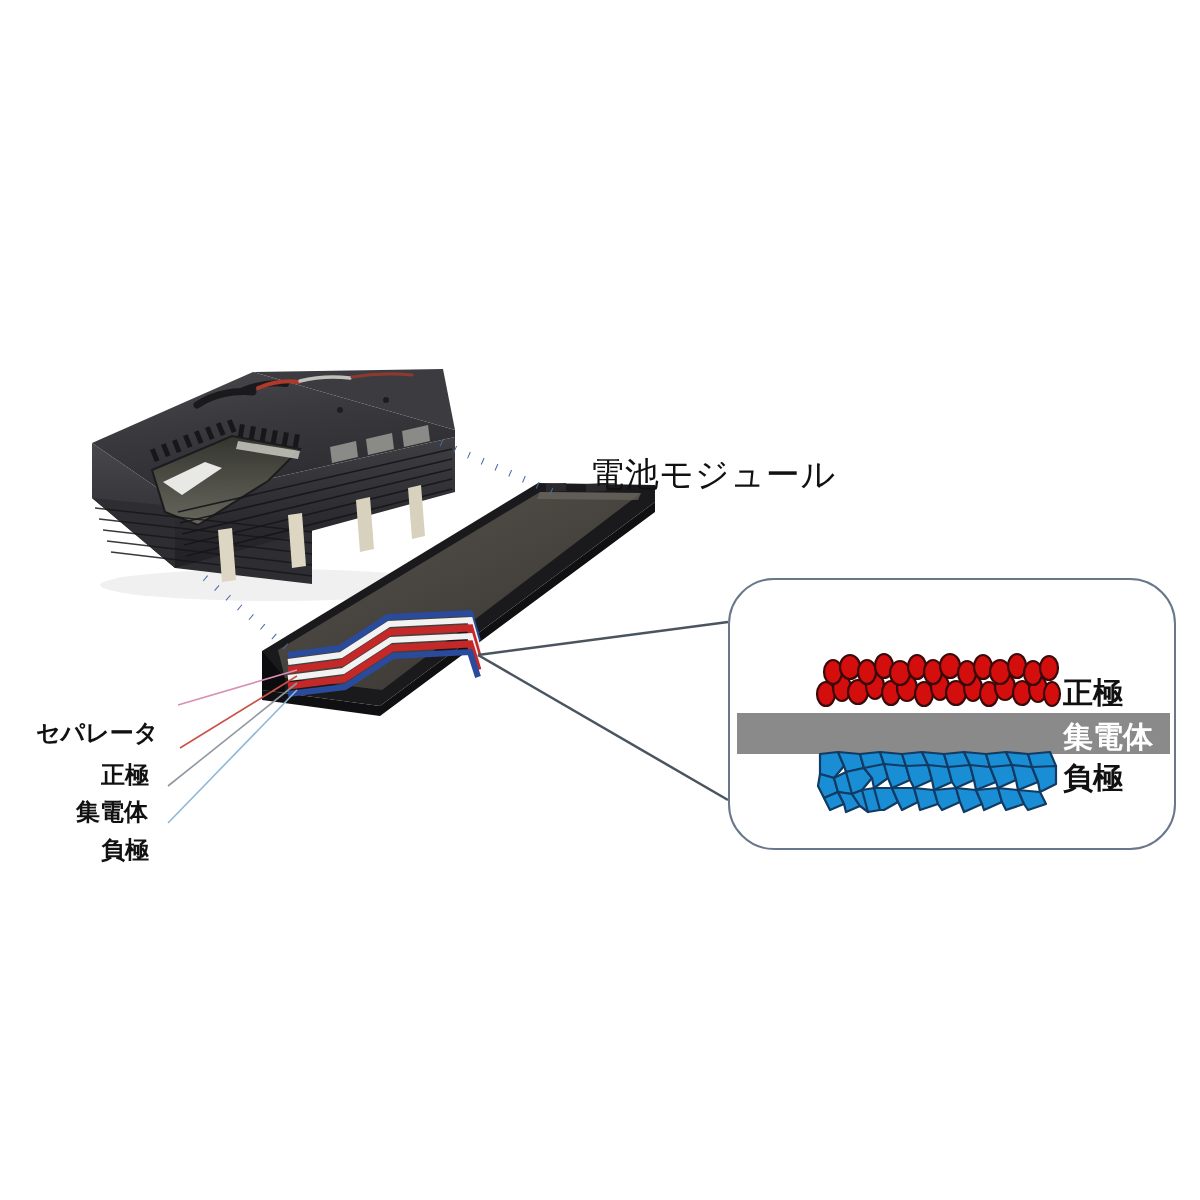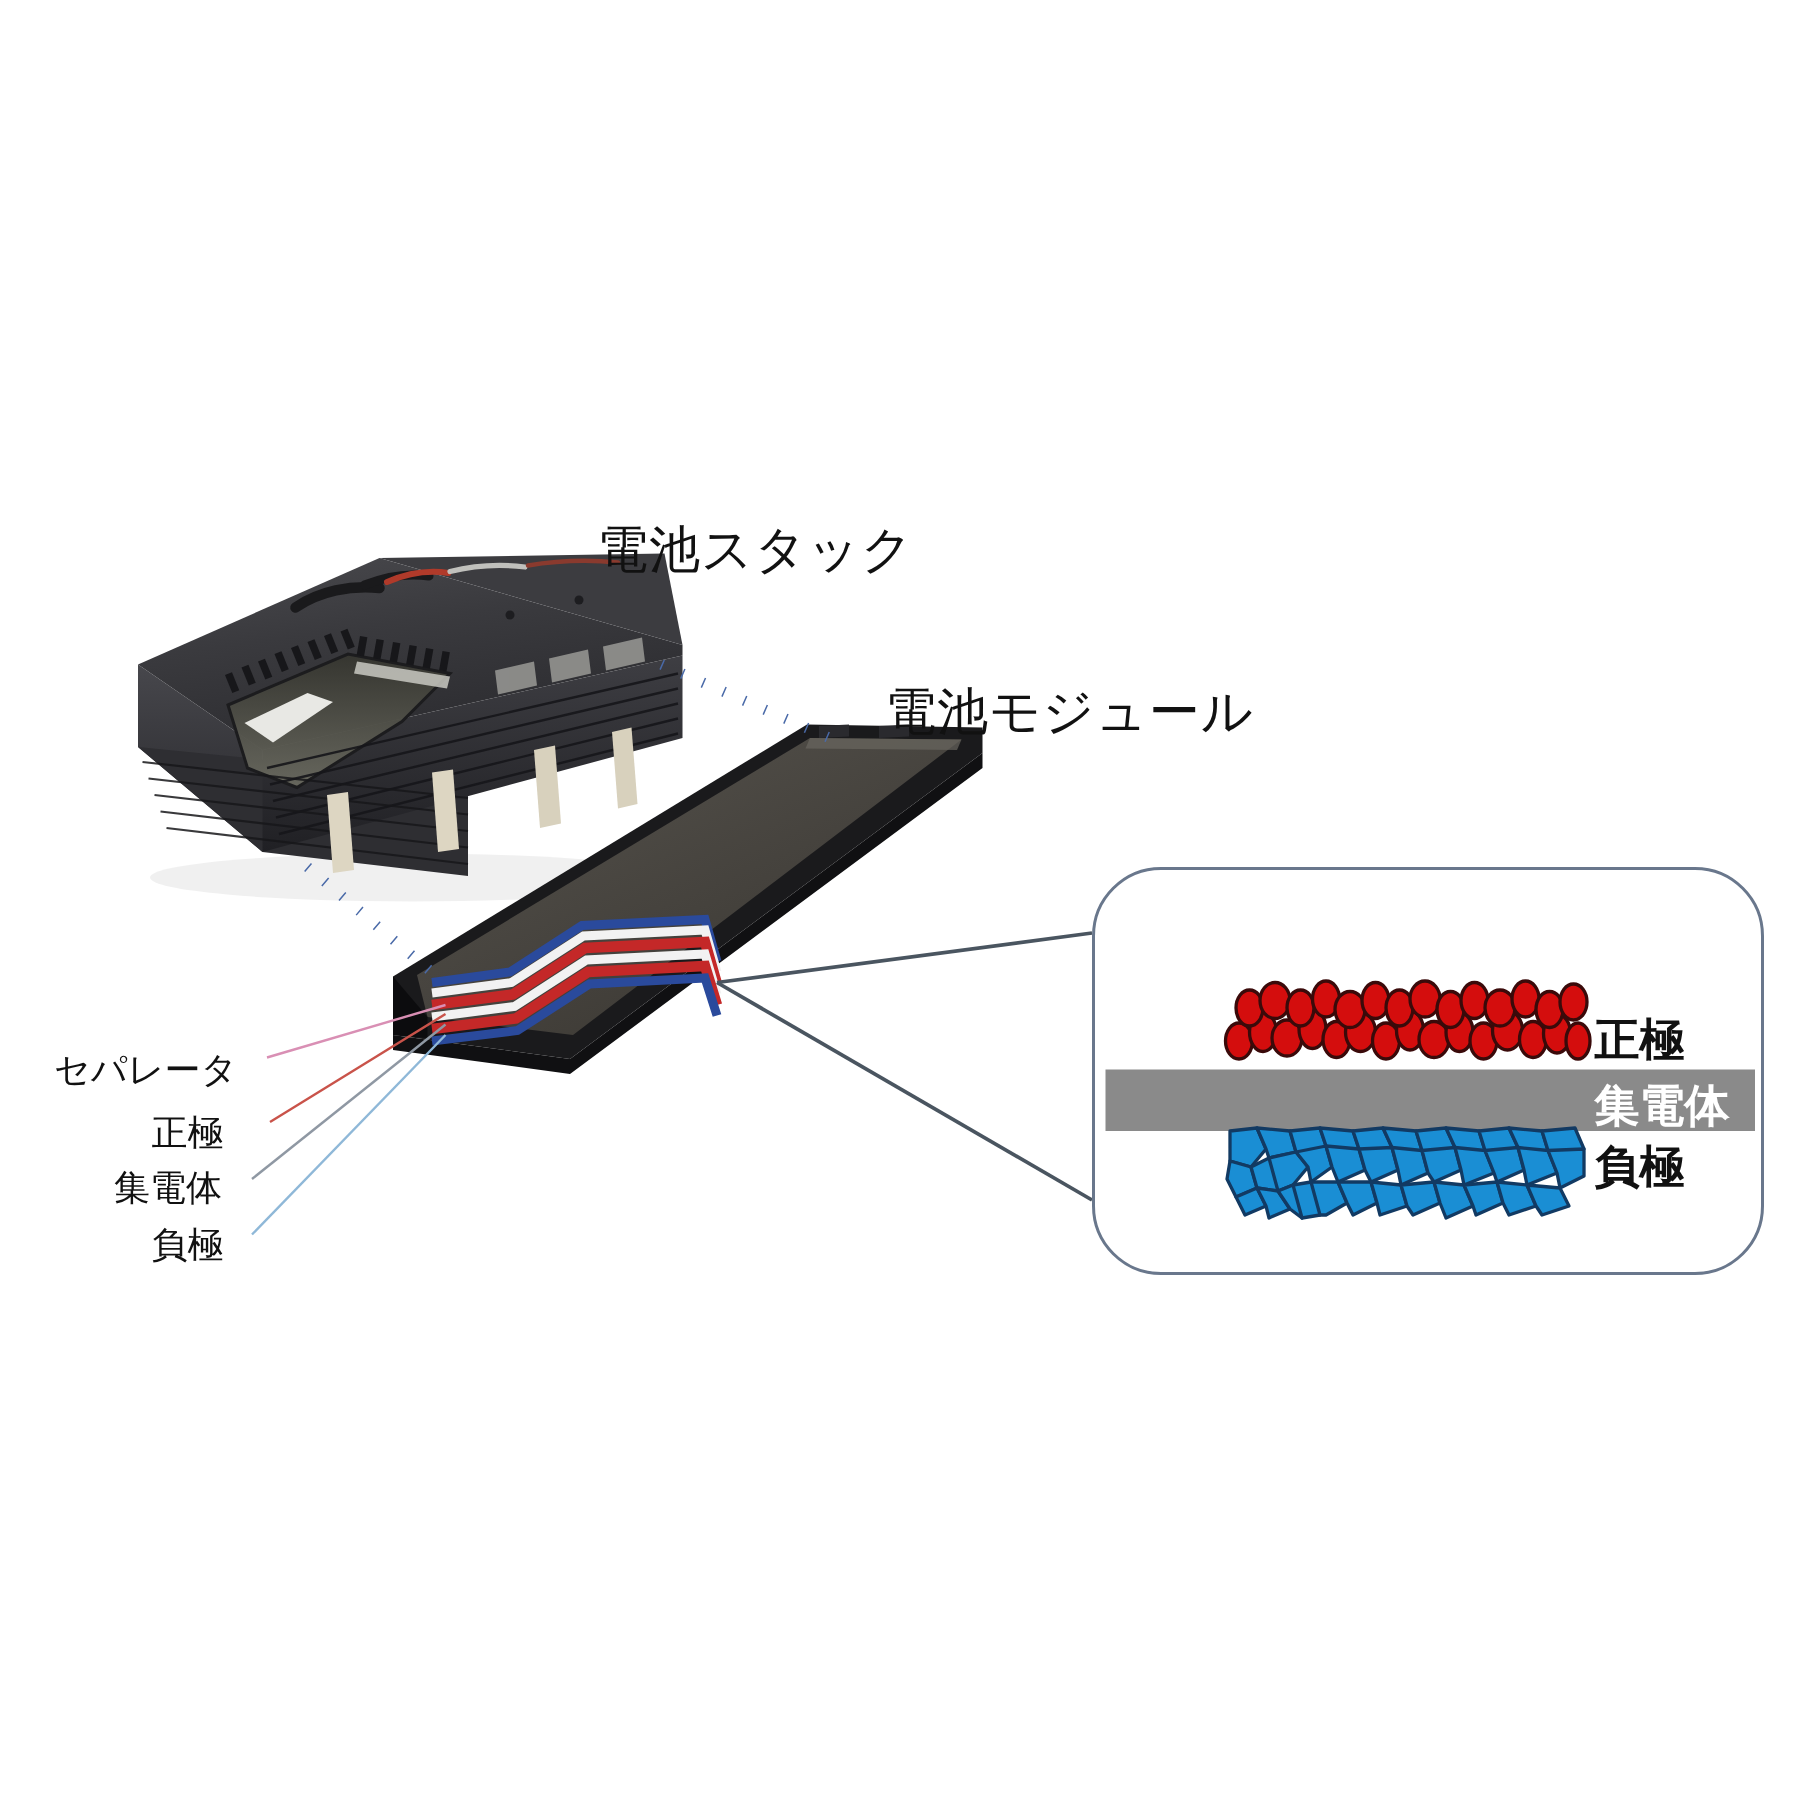--- a/index.html
+++ b/index.html
@@ -24,21 +24,22 @@
   }
   #label-stack   { left: 398px; top: 344px; font-size: 34px; }
   #label-module  { left: 590px; top: 452px; font-size: 34px; }
 
   .side-lbl {
     position: absolute;
     font-size: 24px;
     color: #111111;
     white-space: nowrap;
     text-align: right;
-    font-weight: 400;
+    font-weight: 700;
+    margin-top: 20px;
   }
   #label-separator { left: 36px;  top: 697px; }
   #label-cathode   { left: 101px; top: 739px; }
   #label-collector { left: 76px;  top: 776px; }
   #label-anode     { left: 101px; top: 814px; }
 
   svg.layer {
     position: absolute;
     left: 0; top: 0;
     width: 1200px;
@@ -349,21 +350,20 @@
       <polygon points="158,38 180,36 184,50 166,58 164,52"></polygon>
       <polygon points="180,36 200,38 206,52 188,58 184,50"></polygon>
       <polygon points="200,38 222,40 228,52 210,58 206,52"></polygon>
     </g>
   </svg>
 
   <div id="cathode-text">正極</div>
   <div id="collector-text">集電体</div>
   <div id="anode-text">負極</div>
 
-  <div class="lbl" id="label-stack">電池スタック</div>
   <div class="lbl" id="label-module">電池モジュール</div>
 
   <div class="side-lbl" id="label-separator">セパレータ</div>
   <div class="side-lbl" id="label-cathode">正極</div>
   <div class="side-lbl" id="label-collector">集電体</div>
   <div class="side-lbl" id="label-anode">負極</div>
 
 </div>
 
 </body></html>

